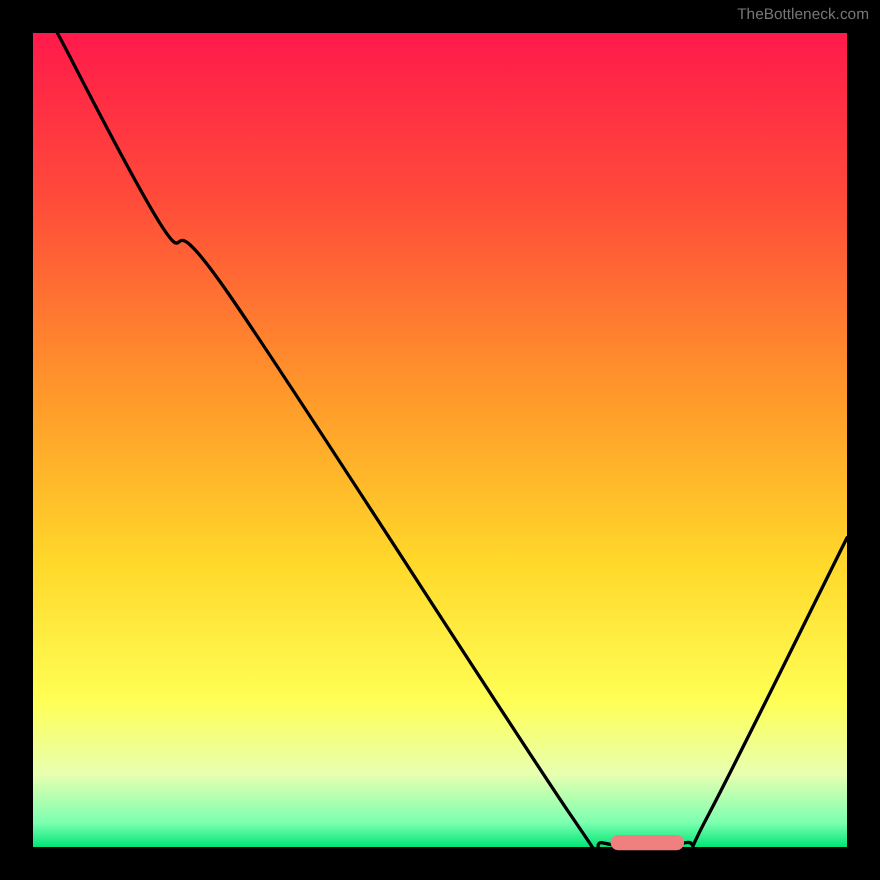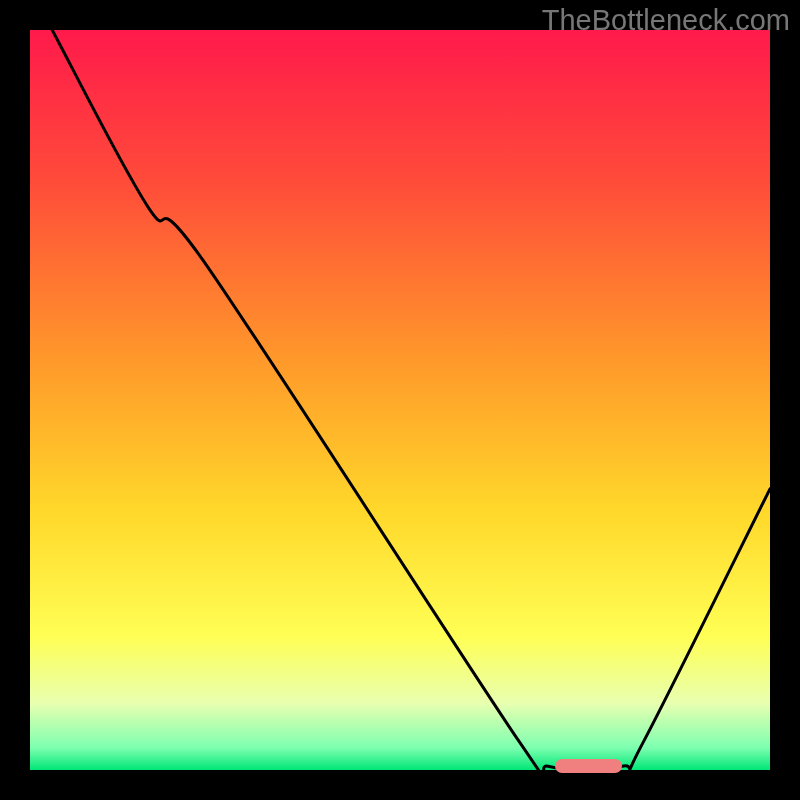--- a/index.html
+++ b/index.html
@@ -36,21 +36,21 @@
   .marker {
     position: absolute;
     height: 14px;
     border-radius: 7px;
   }
   .watermark {
     position: absolute;
     top: 4px;
     right: 10px;
     color: #777;
-    font-size: 29px;
+    font-size: 14px;
     font-weight: 500;
     user-select: none;
   }
 </style>
 </head>
 <body>
 
 <div class="watermark">TheBottleneck.com</div>
 
 <div class="frame">

